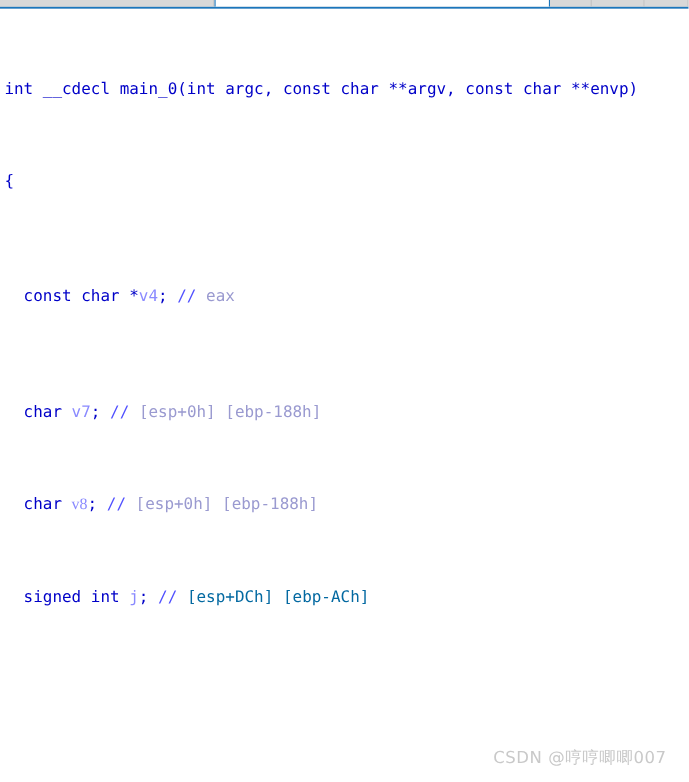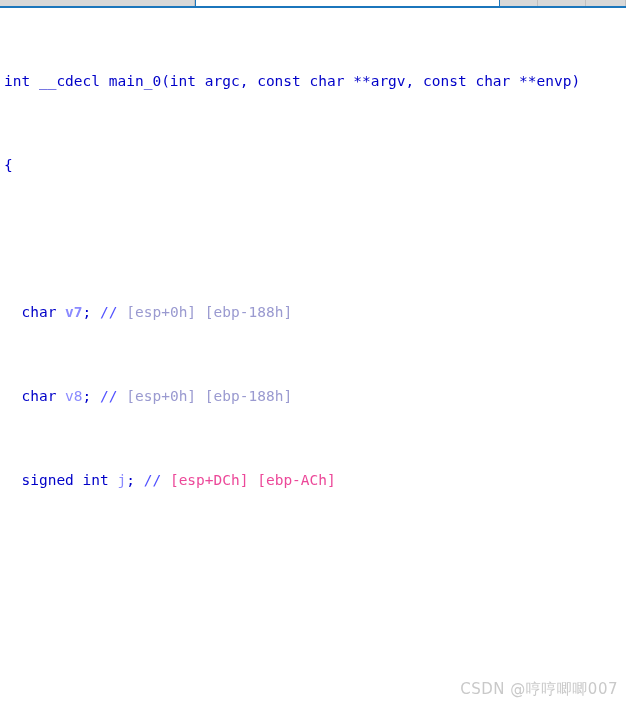--- a/index.html
+++ b/index.html
@@ -56,21 +56,21 @@
 
   
   .kw   { color: #0000c8; }
   .loc  { color: #8a8aff; }            
   .cmt  { color: #5050ff; }            
   .cmt2 { color: #9a9ad0; }
 
   
   #watermark {
     position: absolute;
-    right: 8px;
+    right: 20px;
     bottom: 12px;
     font-family: "DejaVu Sans", "Liberation Sans", sans-serif;
     font-size: 15px;
     color: #c9c9c9;
     letter-spacing: 0.5px;
     user-select: none;
   }
 </style>
 </head>
 <body>
@@ -83,27 +83,28 @@
   <div class="tab" style="width:40px"></div>
 </div>
 
 <div id="code">
 
   <div class="line" title="int __cdecl main_0(int argc, const char **argv, const char **envp)"><span class="kw" style="color: rgb(0, 0, 200);">int __cdecl main_0(int argc, const char **argv, const char **envp)</span></div>
 
   <div class="line" title="{"><span class="kw" style="color: rgb(0, 0, 200);">{</span></div>
 
 
+  <div class="line" title="  const char *v4; // eax"><span class="kw" style="color: rgb(0, 0, 200);">  const char *</span><span class="loc" style="color: rgb(138, 138, 255);">v4</span><span class="kw" style="color: rgb(0, 0, 200);">; </span><span class="cmt" style="color: rgb(80, 80, 255);">// </span><span class="cmt2" style="color: rgb(154, 154, 208);">eax</span></div>
 
 
-  <div class="line" title="  char v7; // [esp+0h] [ebp-188h]"><span class="kw" style="color: rgb(0, 0, 200);">  char </span><span class="loc" style="color: rgb(138, 138, 255); font-weight: bold;">v7</span><span class="kw" style="color: rgb(0, 0, 200);">; </span><span class="cmt" style="color: rgb(80, 80, 255);">// </span><span class="cmt2" style="color: rgb(154, 154, 208);">[esp+0h] [ebp-188h]</span></div>
+  <div class="line" title="  char v7; // [esp+0h] [ebp-188h]"><span class="kw" style="color: rgb(0, 0, 200);">  char </span><span class="loc" style="color: rgb(138, 138, 255);">v7</span><span class="kw" style="color: rgb(0, 0, 200);">; </span><span class="cmt" style="color: rgb(80, 80, 255);">// </span><span class="cmt2" style="color: rgb(154, 154, 208);">[esp+0h] [ebp-188h]</span></div>
 
-  <div class="line" title="  char v8; // [esp+0h] [ebp-188h]"><span class="kw" style="color: rgb(0, 0, 200);">  char </span><span class="loc" style="color: rgb(138, 138, 255);">v8</span><span class="kw" style="color: rgb(0, 0, 200);">; </span><span class="cmt" style="color: rgb(80, 80, 255);">// </span><span class="cmt2" style="color: rgb(154, 154, 208);">[esp+0h] [ebp-188h]</span></div>
+  <div class="line" title="  char v8; // [esp+0h] [ebp-188h]"><span class="kw" style="color: rgb(0, 0, 200);">  char </span><span class="loc" style="color: rgb(138, 138, 255); font-family: Liberation Serif, serif;">v8</span><span class="kw" style="color: rgb(0, 0, 200);">; </span><span class="cmt" style="color: rgb(80, 80, 255);">// </span><span class="cmt2" style="color: rgb(154, 154, 208);">[esp+0h] [ebp-188h]</span></div>
 
-  <div class="line" title="  signed int j; // [esp+DCh] [ebp-ACh]"><span class="kw" style="color: rgb(0, 0, 200); text-align: right;">  signed int </span><span class="loc" style="color: rgb(138, 138, 255);">j</span><span class="kw" style="color: rgb(0, 0, 200);">; </span><span class="cmt" style="color: rgb(80, 80, 255);">// </span><span class="cmt2" style="color: #ec4899; text-align: right;">[esp+DCh] [ebp-ACh]</span></div>
+  <div class="line" title="  signed int j; // [esp+DCh] [ebp-ACh]"><span class="kw" style="color: rgb(0, 0, 200); text-align: right;">  signed int </span><span class="loc" style="color: rgb(138, 138, 255);">j</span><span class="kw" style="color: rgb(0, 0, 200);">; </span><span class="cmt" style="color: rgb(80, 80, 255);">// </span><span class="cmt2" style="color: #0369a1; text-align: right;">[esp+DCh] [ebp-ACh]</span></div>
 
   
 
   
 
   
 
   
 
   

